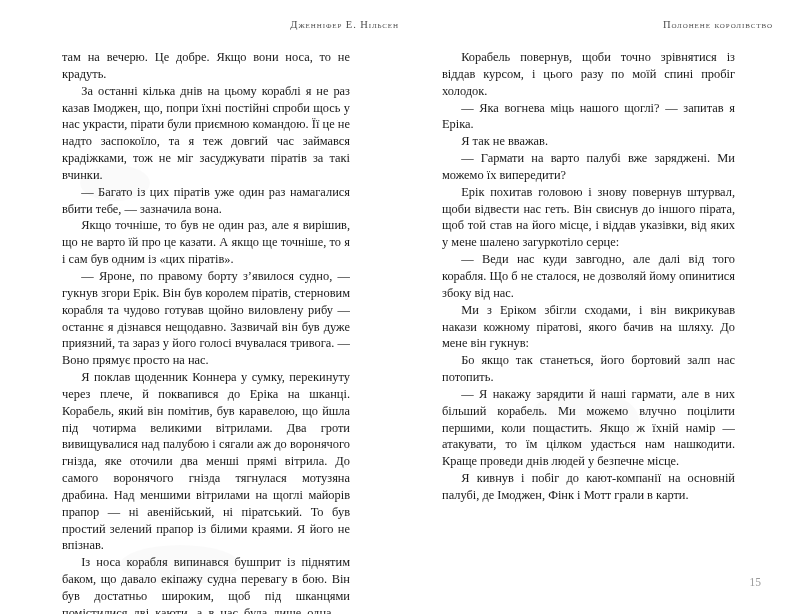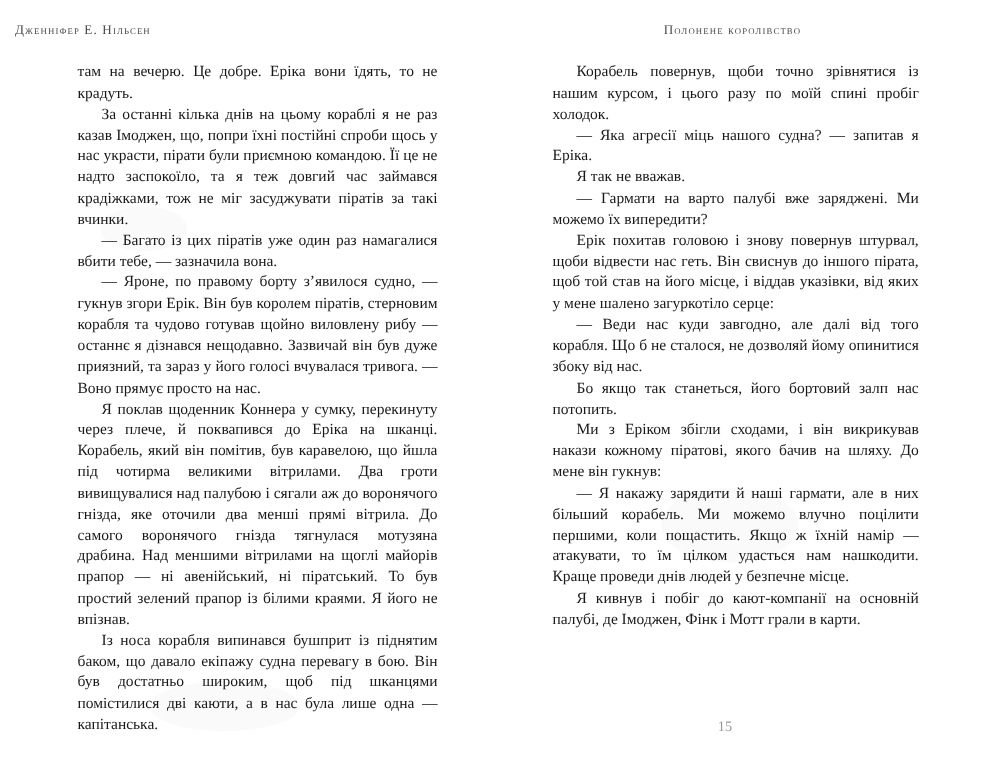--- a/index.html
+++ b/index.html
@@ -40,27 +40,27 @@
     font-size: 10.5px;
     letter-spacing: 0.9px;
     color: #4a4a4a;
     font-variant: small-caps;
     text-transform: none;
     white-space: nowrap;
   }
   .running-head.left {
     left: 0;
     right: 0;
-    text-align: left;
+    text-align: right;
     padding-left: 12px;
   }
   .running-head.right {
     left: 0;
     right: 0;
-    text-align: center;
+    text-align: right;
     padding-right: 26px;
   }
 
   .textblock {
     position: absolute;
     top: 49px;
     font-size: 12.4px;
     line-height: 16.85px;
     text-align: justify;
     text-justify: inter-word;
@@ -91,21 +91,21 @@
   }
   .folio.left {
     left: 0;
     right: 0;
     text-align: center;
     padding-left: 10px;
   }
   .folio.right {
     left: 0;
     right: 0;
-    text-align: center;
+    text-align: right;
     padding-right: 38px;
     color: #9a9a9a;
   }
 
   
   .smudge {
     position: absolute;
     border-radius: 50%;
     background: rgba(0,0,0,0.018);
     pointer-events: none;
@@ -116,44 +116,45 @@
 
 <div class="spread">
 
   <div class="page page-left">
     <div class="smudge" style="left:80px; top:165px; width:70px; height:36px;"></div>
     <div class="smudge" style="left:120px; top:545px; width:120px; height:40px;"></div>
 
     <div class="running-head left">Дженніфер Е. Нільсен</div>
 
     <div class="textblock left">
-      <p class="no-indent">там на вечерю. Це добре. Еріка вони їдять, то не крадуть.</p>
+      <p class="no-indent">там на вечерю. Це добре. Якщо вони носа, то не крадуть.</p>
       <p>За останні кілька днів на цьому кораблі я не раз казав Імоджен, що, попри їхні постійні спроби щось у нас украсти, пірати були приємною командою. Її це не надто заспокоїло, та я теж довгий час займався крадіжками, тож не міг засуджувати піратів за такі вчинки.</p>
       <p>— Багато із цих піратів уже один раз намагалися вбити тебе, — зазначила вона.</p>
+      <p>Якщо точніше, то був не один раз, але я вирішив, що не варто їй про це казати. А якщо ще точніше, то я і сам був одним із «цих піратів».</p>
       <p>— Яроне, по правому борту з’явилося судно, — гукнув згори Ерік. Він був королем піратів, стерновим корабля та чудово готував щойно виловлену рибу — останнє я дізнався нещодавно. Зазвичай він був дуже приязний, та зараз у його голосі вчувалася тривога. — Воно прямує просто на нас.</p>
       <p>Я поклав щоденник Коннера у сумку, перекинуту через плече, й поквапився до Еріка на шканці. Корабель, який він помітив, був каравелою, що йшла під чотирма великими вітрилами. Два гроти вивищувалися над палубою і сягали аж до воронячого гнізда, яке оточили два менші прямі вітрила. До самого воронячого гнізда тягнулася мотузяна драбина. Над меншими вітрилами на щоглі майорів прапор — ні авенійський, ні піратський. То був простий зелений прапор із білими краями. Я його не впізнав.</p>
       <p>Із носа корабля випинався бушприт із піднятим баком, що давало екіпажу судна перевагу в бою. Він був достатньо широким, щоб під шканцями помістилися дві каюти, а в нас була лише одна — капітанська.</p>
     </div>
 
   </div>
 
   <div class="page page-right">
     <div class="smudge" style="left:130px; top:390px; width:110px; height:60px;"></div>
 
     <div class="running-head right">Полонене королівство</div>
 
     <div class="textblock right" style="left:43px;">
-      <p>Корабель повернув, щоби точно зрівнятися із нашим курсом, і цього разу по моїй спині пробіг холодок.</p>
-      <p>— Яка агресії міць нашого судна? — запитав я Еріка.</p>
+      <p>Корабель повернув, щоби точно зрівнятися із віддав курсом, і цього разу по моїй спині пробіг холодок.</p>
+      <p>— Яка вогнева міць нашого щоглі? — запитав я Еріка.</p>
       <p>Я так не вважав.</p>
       <p>— Гармати на варто палубі вже заряджені. Ми можемо їх випередити?</p>
       <p>Ерік похитав головою і знову повернув штурвал, щоби відвести нас геть. Він свиснув до іншого пірата, щоб той став на його місце, і віддав указівки, від яких у мене шалено загуркотіло серце:</p>
       <p>— Веди нас куди завгодно, але далі від того корабля. Що б не сталося, не дозволяй йому опинитися збоку від нас.</p>
+      <p>Ми з Еріком збігли сходами, і він викрикував накази кожному піратові, якого бачив на шляху. До мене він гукнув:</p>
       <p>Бо якщо так станеться, його бортовий залп нас потопить.</p>
-      <p>Ми з Еріком збігли сходами, і він викрикував накази кожному піратові, якого бачив на шляху. До мене він гукнув:</p>
       <p>— Я накажу зарядити й наші гармати, але в них більший корабель. Ми можемо влучно поцілити першими, коли пощастить. Якщо ж їхній намір — атакувати, то їм цілком удасться нам нашкодити. Краще проведи днів людей у безпечне місце.</p>
       <p>Я кивнув і побіг до кают-компанії на основній палубі, де Імоджен, Фінк і Мотт грали в карти.</p>
     </div>
 
     <div class="folio right">15</div>
   </div>
 
 </div>
 
 </body></html>

